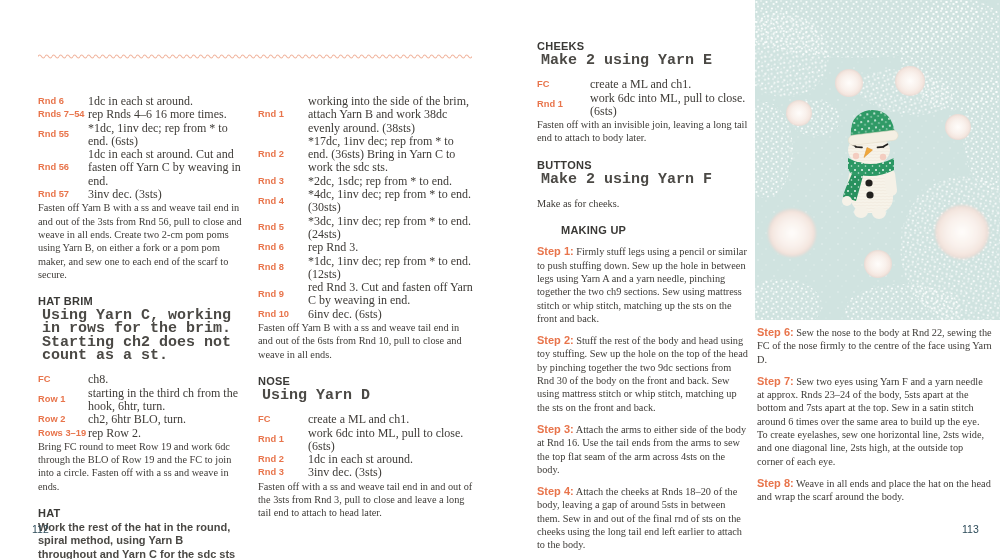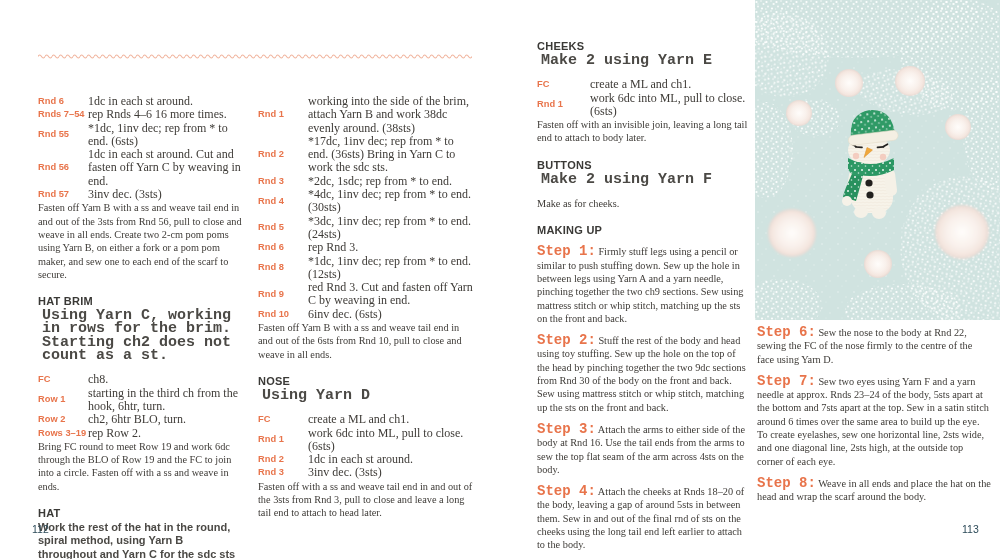--- a/index.html
+++ b/index.html
@@ -34,22 +34,22 @@
   .row .lbl {
     flex:0 0 50px;
     font-family:"Liberation Sans","DejaVu Sans",sans-serif;
     font-weight:bold; font-size:9.3px; line-height:13.3px;
     color:#e8744b;
   }
   .row .txt { flex:1; font-size:12px; line-height:13.3px; }
   .rp .row .lbl { flex-basis:53px; }
   .step { font-size:10.3px; line-height:13.3px; margin-bottom:9px; }
   .step-label {
-    font-family:Liberation Mono, monospace;
-    font-weight:bold; font-size:14px; color:#e8744b;
+    font-family:Liberation Sans, sans-serif;
+    font-weight:bold; font-size:11px; color:#e8744b;
   }
   .pagenum {
     position:absolute; top:523px;
     font-family:"Liberation Sans","DejaVu Sans",sans-serif;
     font-size:10.5px; color:#2c4a58;
   }
   #pagenum-left { left:32px; }
   #pagenum-right { left:962px; }
   #wavy { position:absolute; left:38px; top:52px; }
   #photo { position:absolute; left:755px; top:0; width:245px; height:320px; }
@@ -196,21 +196,21 @@
         <span class="lbl">Rnd 1</span>
         <span class="txt">work 6dc into ML, pull to close. (6sts)</span>
       </div>
   </div>
   <p class="para">Fasten off with an invisible join, leaving a long tail end to attach to body later.</p>
 
   <h3 class="sec-h">BUTTONS</h3>
   <p class="sub">Make 2 using Yarn F</p>
   <p class="para">Make as for cheeks.</p>
 
-  <h3 class="sec-h" style="margin-bottom:8px;">MAKING UP</h3>
+  <h3 class="sec-h" style="margin-bottom:8px;margin-left:24px;">MAKING UP</h3>
 
   <p class="step"><span class="step-label">Step 1:</span> <span>Firmly stuff legs using a pencil or similar to push stuffing down. Sew up the hole in between legs using Yarn A and a yarn needle, pinching together the two ch9 sections. Sew using mattress stitch or whip stitch, matching up the sts on the front and back.</span></p>
   <p class="step"><span class="step-label">Step 2:</span> <span>Stuff the rest of the body and head using toy stuffing. Sew up the hole on the top of the head by pinching together the two 9dc sections from Rnd 30 of the body on the front and back. Sew using mattress stitch or whip stitch, matching up the sts on the front and back.</span></p>
   <p class="step"><span class="step-label">Step 3:</span> <span>Attach the arms to either side of the body at Rnd 16. Use the tail ends from the arms to sew the top flat seam of the arm across 4sts on the body.</span></p>
   <p class="step"><span class="step-label">Step 4:</span> <span>Attach the cheeks at Rnds 18–20 of the body, leaving a gap of around 5sts in between them. Sew in and out of the final rnd of sts on the cheeks using the long tail end left earlier to attach to the body.</span></p>
 
 </div>
 
 <svg id="photo" viewBox="0 0 245 320" role="img">
   <defs>

